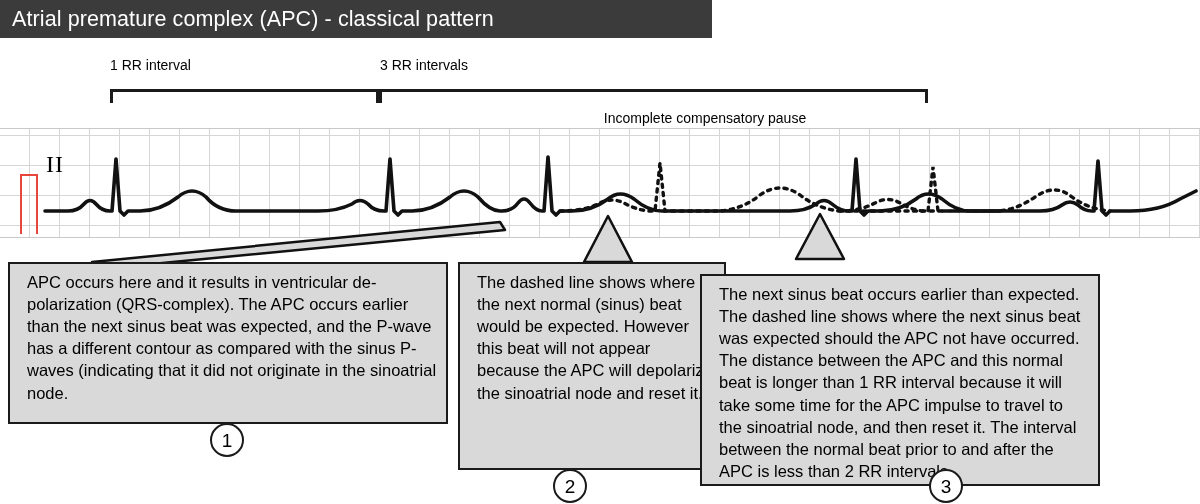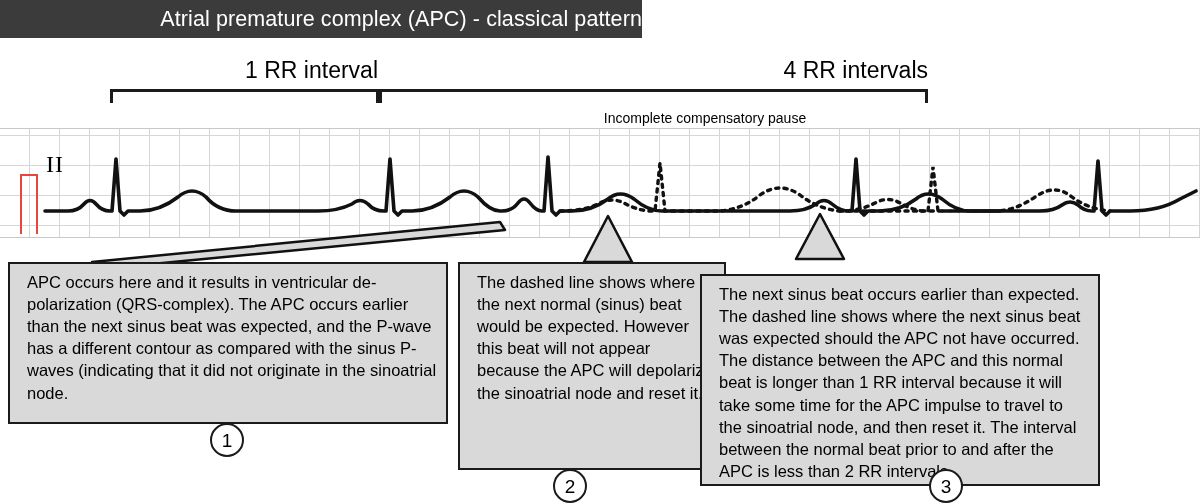--- a/index.html
+++ b/index.html
@@ -14,41 +14,40 @@
     overflow: hidden;
     font-family: "Liberation Sans", sans-serif;
     color: #000000;
   }
 
   
   #title-bar {
     position: absolute;
     left: 0;
     top: 0;
-    width: 642px;
+    width: 712px;
     height: 38px;
     background: #3b3b3b;
     display: flex;
     align-items: center;
-    justify-content: flex-end;
   }
   #title-text {
     color: #ffffff;
     font-size: 21.5px;
     padding-left: 12px;
     letter-spacing: 0.1px;
     white-space: nowrap;
   }
 
   
   .interval-label {
     position: absolute;
-    font-size: 23px;
+    font-size: 14px;
     white-space: nowrap;
-    text-align: right;
+    text-align: left;
   }
   #label-rr1 { left: 110px; top: 57px; width: 268px; }
   #label-rr2 { left: 380px; top: 57px; width: 548px; }
 
   .bracket {
     position: absolute;
     border-top: 3px solid #1b1b1b;
     border-left: 3px solid #1b1b1b;
     border-right: 3px solid #1b1b1b;
     box-sizing: border-box;
@@ -162,21 +161,21 @@
 </head>
 <body>
 
 <div id="title-bar">
   <span id="title-text">Atrial premature complex (APC) - classical pattern</span>
 </div>
 
 <div class="interval-label" id="label-rr1">1 RR interval</div>
 <div class="bracket" id="bracket-rr1"></div>
 
-<div class="interval-label" id="label-rr2">4 RR intervals</div>
+<div class="interval-label" id="label-rr2">3 RR intervals</div>
 <div class="bracket" id="bracket-rr2"></div>
 
 <div id="label-pause">Incomplete compensatory pause</div>
 <div id="bracket-pause"></div>
 
 <div id="ecg-strip">
   <div id="ecg-grid"></div>
 
   <svg id="ecg-svg" width="1200" height="108" viewBox="0 0 1200 108">
 

